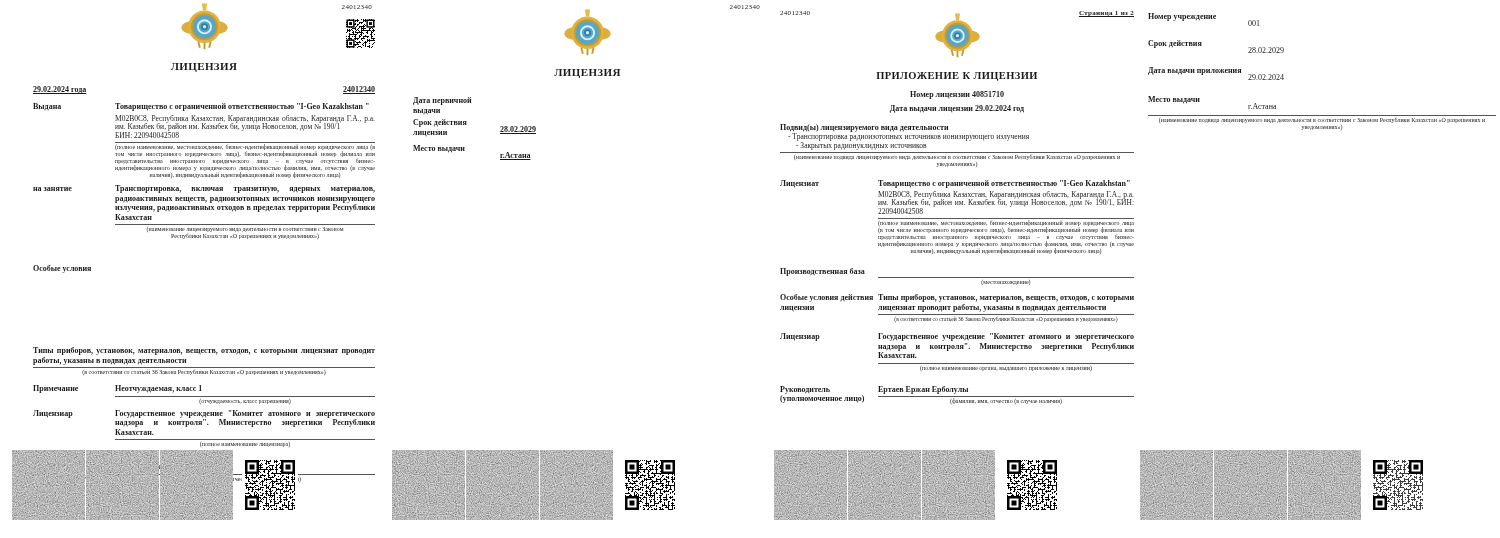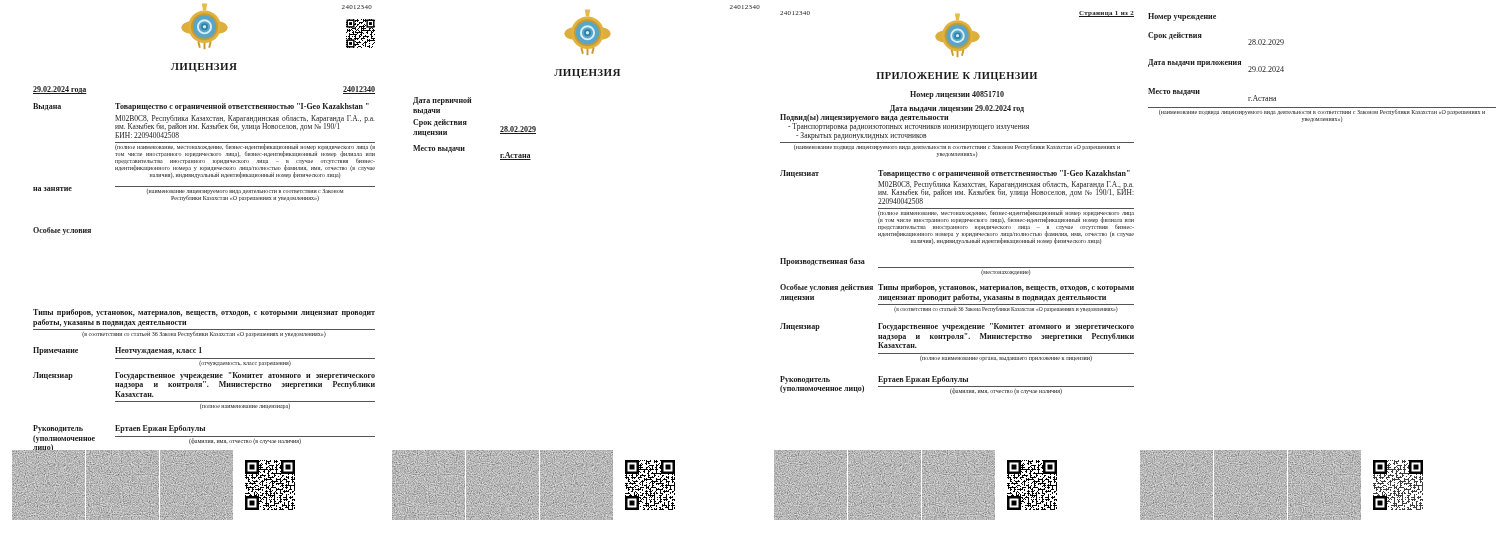--- a/index.html
+++ b/index.html
@@ -20,21 +20,21 @@
   #p3 .lbl{flex:0 0 98px;}
   #p4 .lbl{flex:0 0 100px;}
   .valcol{flex:1;min-width:0;}
   .val{font-weight:bold;font-size:8px;line-height:9.5px;text-align:justify;}
   .reg{font-size:7.5px;line-height:8.5px;text-align:justify;}
   .rule{border-top:1px solid #555;margin-top:2px;}
   .cap{font-size:6px;line-height:7px;text-align:center;color:#222;padding-top:1px;text-align-last:center;}
   .cap.narrow{width:82%;margin:0 auto;}
   .cap.one{font-size:5.5px;white-space:nowrap;overflow:hidden;}
   .center-line{text-align:center;font-size:8px;font-weight:bold;margin-top:5px;}
-  .subhead{font-size:8px;font-weight:bold;margin-top:0;}
+  .subhead{font-size:8px;font-weight:bold;margin-top:10px;}
   .subtype{font-size:7.5px;line-height:9px;}
   .st1{padding-left:8px;}
   .st2{padding-left:16px;}
   .codes{position:absolute;top:450px;display:flex;align-items:flex-start;}
   #p1 .codes{left:12px;} #p2 .codes{left:14px;} #p3 .codes{left:4px;} #p4 .codes{left:2px;}
   .nz{width:73px;height:70px;margin-right:1px;display:block;}
   .qrbig{width:56px;height:56px;margin-left:8px;margin-top:7px;display:block;}
   .top-qr{position:absolute;top:18px;right:2px;width:31px;height:31px;}
   .p2rows .row{margin-top:10px;}
   .p4row{margin-top:9px;}
@@ -114,20 +114,21 @@
       <div class="reg" style="margin-top:3px;">М02В0С8, Республика Казахстан, Карагандинская область, Караганда Г.А., р.а. им. Казыбек би, район им. Казыбек би, улица Новоселов, дом № 190/1</div>
       <div class="reg">БИН: 220940042508</div>
       <div class="rule"></div>
       <div class="cap" style="text-align:justify;">(полное наименование, местонахождение, бизнес-идентификационный номер юридического лица (в том числе иностранного юридического лица), бизнес-идентификационный номер филиала или представительства иностранного юридического лица – в случае отсутствия бизнес-идентификационного номера у юридического лица/полностью фамилия, имя, отчество (в случае наличия), индивидуальный идентификационный номер физического лица)</div>
     </div>
   </div>
 
   <div class="row" style="margin-top:5px;">
     <div class="lbl" style="font-weight:bold;">на занятие</div>
     <div class="valcol">
+      <div class="val">Транспортировка, включая транзитную, ядерных материалов, радиоактивных веществ, радиоизотопных источников ионизирующего излучения, радиоактивных отходов в пределах территории Республики Казахстан</div>
       <div class="rule"></div>
       <div class="cap narrow">(наименование лицензируемого вида деятельности в соответствии с Законом Республики Казахстан «О разрешениях и уведомлениях»)</div>
     </div>
   </div>
 
   <div class="row" style="margin-top:24px;flex-direction:column;">
     <div class="lbl">Особые условия</div>
     <div class="valcol">
       <div class="val">Типы приборов, установок, материалов, веществ, отходов, с которыми лицензиат проводит работы, указаны в подвидах деятельности</div>
       <div class="rule"></div>
@@ -306,20 +307,21 @@
       <use href="#finder" x="3" y="3"></use>
         <use href="#finder" x="39" y="3"></use>
         <use href="#finder" x="3" y="39"></use>
     </svg>
   </div>
 </div>
 
 <div class="sheet" id="p4">
   <div class="row p4row" style="margin-top:0;">
     <div class="lbl">Номер учреждение</div>
+    <div class="valcol"><span class="p4val">001</span></div>
   </div>
   <div class="row p4row">
     <div class="lbl">Срок действия</div>
     <div class="valcol"><span class="p4val">28.02.2029</span></div>
   </div>
   <div class="row p4row">
     <div class="lbl">Дата выдачи приложения</div>
     <div class="valcol"><span class="p4val">29.02.2024</span></div>
   </div>
   <div class="row p4row" style="margin-top:11px;">

